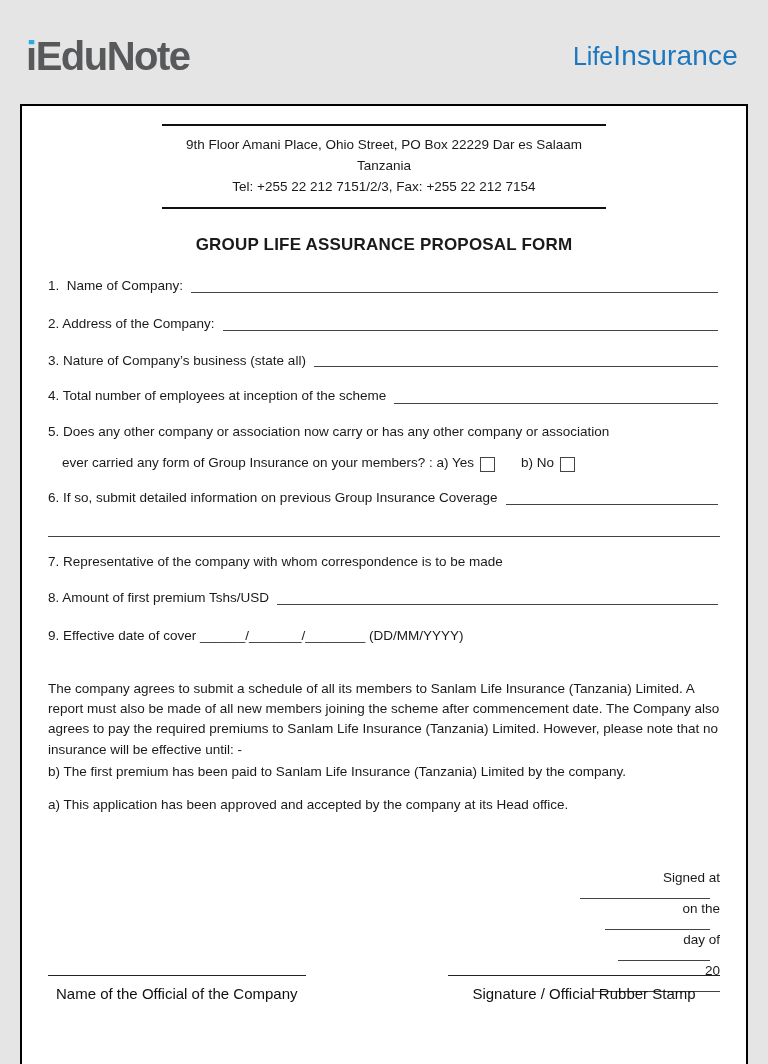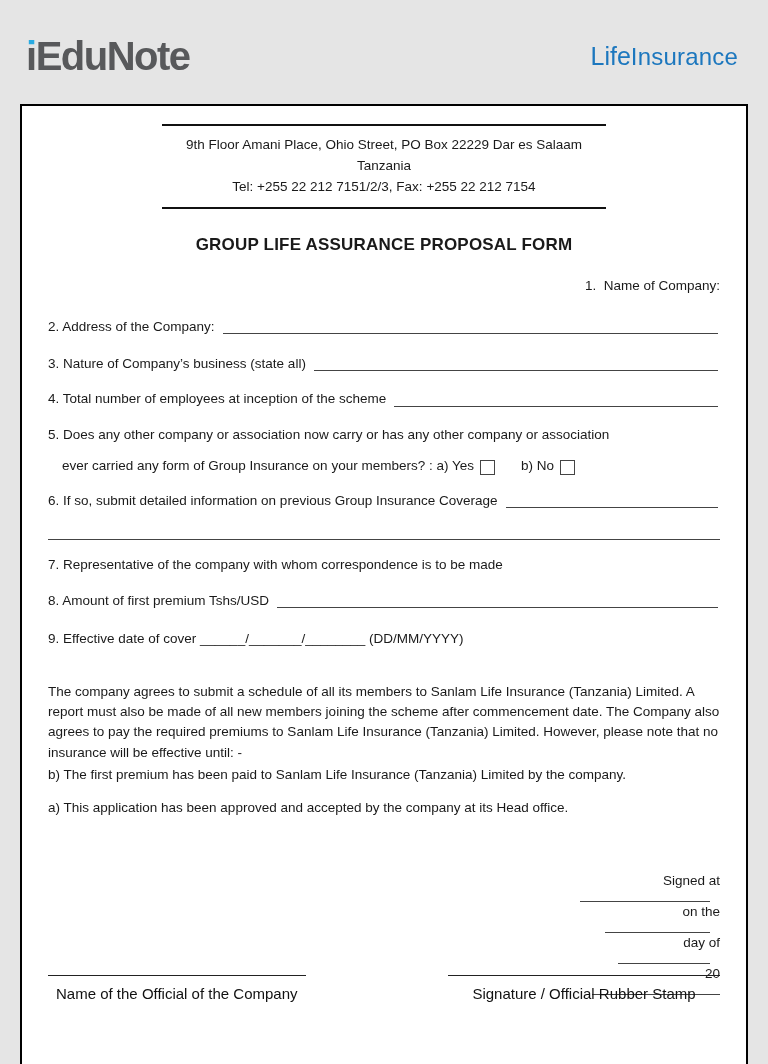--- a/index.html
+++ b/index.html
@@ -12,21 +12,21 @@
   .logo { font-size:40px; font-weight:700; color:#58595b; letter-spacing:-1.5px; line-height:1.1; }
   .logo-i {
     background:linear-gradient(to bottom, #29abe2 0%, #29abe2 30%, #58595b 30%, #58595b 100%);
     -webkit-background-clip:text; background-clip:text; color:transparent;
   }
   @supports not ((-webkit-background-clip: text) or (background-clip: text)) {
     .logo-i { color:#58595b; background:none; }
   }
   .brand-right { color:#1c77be; display:flex; align-items:baseline; gap:0; }
   .brand-life { font-size:25px; }
-  .brand-insurance { font-size:24px; letter-spacing:0.2px; }
+  .brand-insurance { font-size:28px; letter-spacing:0.2px; }
 
   
   .form-box { margin:0 20px; border:2px solid #000; height:972px; padding:14px 26px; position:relative; background:#fff; }
 
   .addr-block { width:66%; margin:4px auto 0; border-top:2px solid #111; border-bottom:2px solid #111;
     padding:9px 4px; text-align:center; font-size:13.5px; line-height:1.55; }
 
   .form-title { margin:26px 0 4px; text-align:center; font-size:17px; font-weight:700; letter-spacing:0.2px; }
 
   .form-item { margin-top:17px; font-size:13.5px; line-height:1.35; display:flex; align-items:flex-end; }
@@ -69,31 +69,31 @@
 
   <div class="form-box">
 
     <div class="addr-block">
       <div>9th Floor Amani Place, Ohio Street, PO Box 22229 Dar es Salaam Tanzania</div>
       <div>Tel: +255 22 212 7151/2/3, Fax: +255 22 212 7154</div>
     </div>
 
     <div class="form-title">GROUP LIFE ASSURANCE PROPOSAL FORM</div>
 
-    <div class="form-item" style="margin-top:22px;flex-direction:column;">
+    <div class="form-item" style="margin-top:22px;">
       <span class="label">1.  Name of Company:</span>
       <span class="fill"></span>
     </div>
 
     <div class="form-item" style="margin-top:20px;">
       <span class="label">2. Address of the Company:</span>
       <span class="fill"></span>
     </div>
 
-    <div class="form-item" style="margin-top:19px;">
+    <div class="form-item" style="margin-top:19px;align-items:center;">
       <span class="label">3. Nature of Company’s business (state all)</span>
       <span class="fill"></span>
     </div>
 
     <div class="form-item">
       <span class="label">4. Total number of employees at inception of the scheme</span>
       <span class="fill"></span>
     </div>
 
     <div class="form-item">

